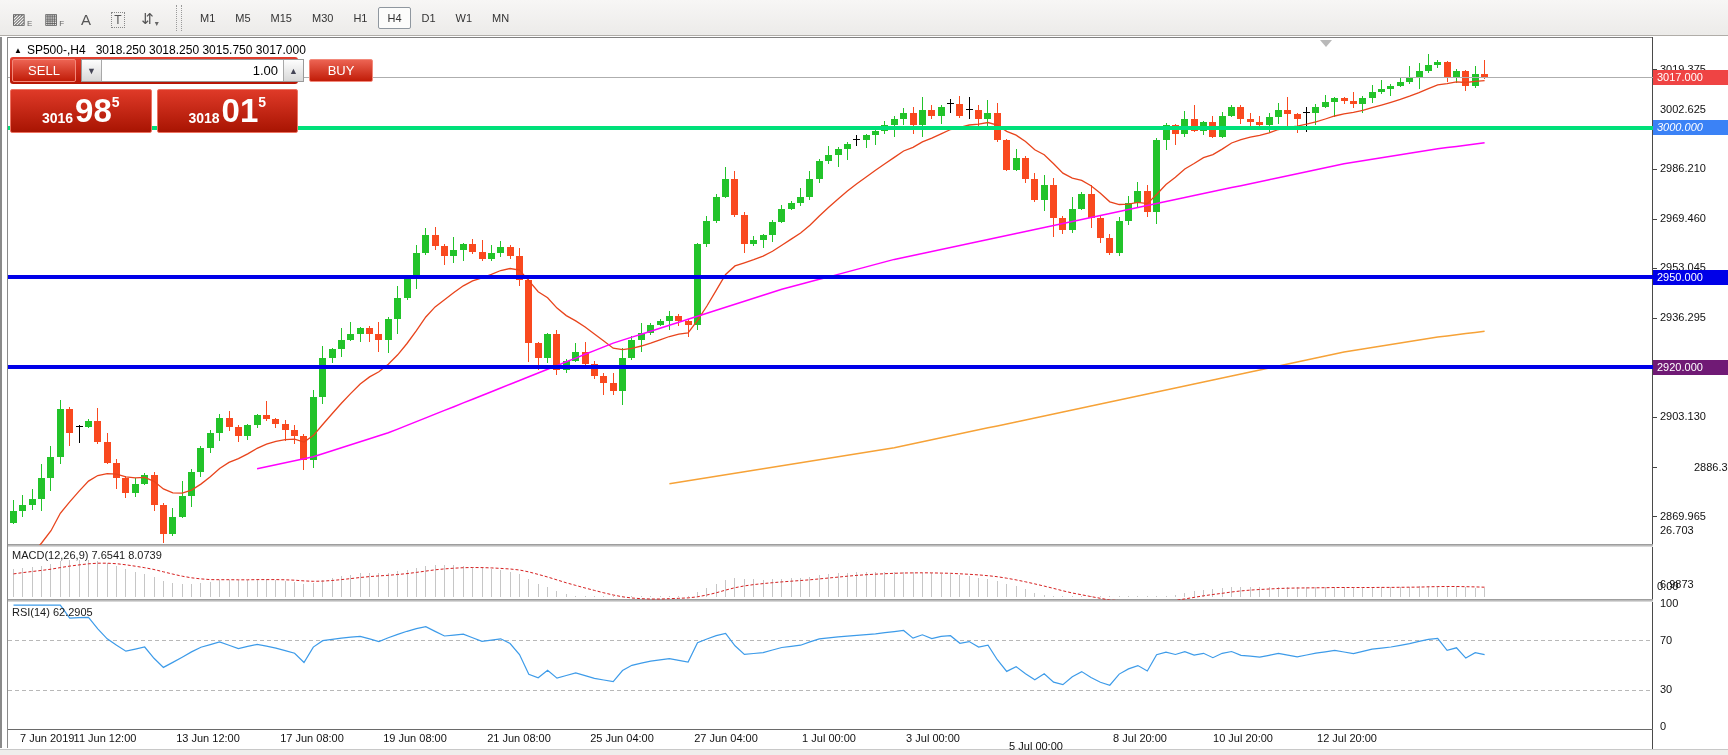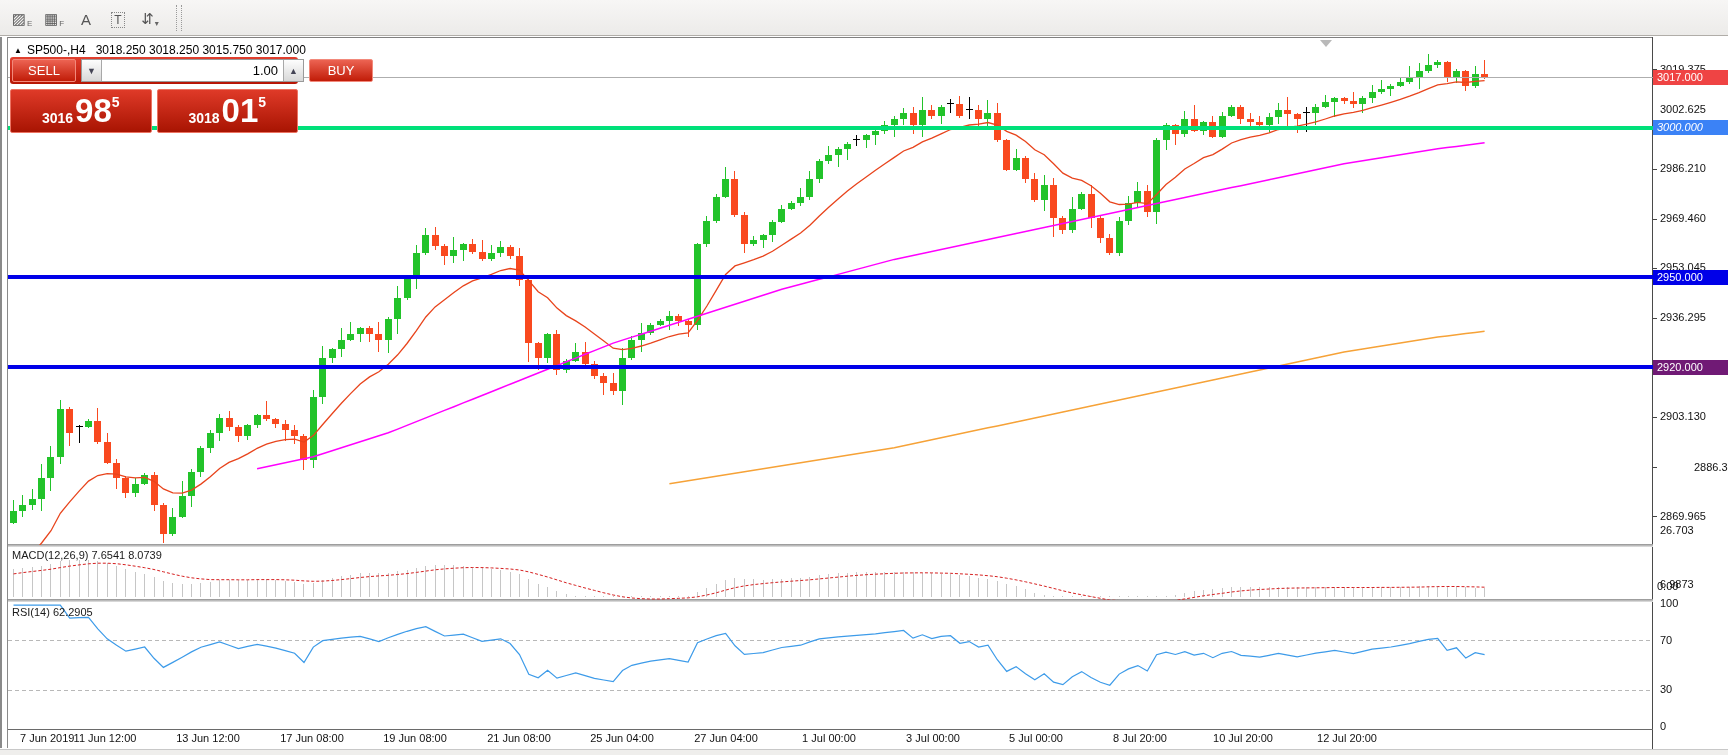--- a/index.html
+++ b/index.html
@@ -103,20 +103,31 @@
         </div>
         <div class="icon-btn boxed">
           <span class="glyph">T</span>
         </div>
         <div class="icon-btn">
           <span class="glyph">⇵</span>
           <span class="sub">▾</span>
         </div>
       </div>
     <div class="tb-sep"></div>
+    <div id="tf-group" style="display: flex;">
+        <div class="tf-btn">M1</div>
+        <div class="tf-btn">M5</div>
+        <div class="tf-btn">M15</div>
+        <div class="tf-btn">M30</div>
+        <div class="tf-btn">H1</div>
+        <div class="tf-btn active">H4</div>
+        <div class="tf-btn">D1</div>
+        <div class="tf-btn">W1</div>
+        <div class="tf-btn">MN</div>
+      </div>
   </div>
 
   <div class="left-strip"></div>
   <div class="frame-top"></div>
   <div class="scale-sep"></div>
   <div class="pane-sep" style="top:544px"></div>
   <div class="pane-sep" style="top:599px"></div>
   <div class="frame-bottom"></div>
   <div class="bottom-strip"></div>
   <div id="shift-marker"></div>
@@ -678,19 +689,19 @@
       <span style="left: 20px;">7 Jun 2019</span>
       <span style="left: 105px; transform: translateX(-50%);">11 Jun 12:00</span>
       <span style="left: 208px; transform: translateX(-50%);">13 Jun 12:00</span>
       <span style="left: 312px; transform: translateX(-50%);">17 Jun 08:00</span>
       <span style="left: 415px; transform: translateX(-50%);">19 Jun 08:00</span>
       <span style="left: 519px; transform: translateX(-50%);">21 Jun 08:00</span>
       <span style="left: 622px; transform: translateX(-50%);">25 Jun 04:00</span>
       <span style="left: 726px; transform: translateX(-50%);">27 Jun 04:00</span>
       <span style="left: 829px; transform: translateX(-50%);">1 Jul 00:00</span>
       <span style="left: 933px; transform: translateX(-50%);">3 Jul 00:00</span>
-      <span style="left: 1036px; transform: translateX(-50%);">5 Jul 00:00</span>
+      <span style="left: 1036px; transform: translateX(-50%); margin-top: 8px;">5 Jul 00:00</span>
       <span style="left: 1140px; transform: translateX(-50%);">8 Jul 20:00</span>
       <span style="left: 1243px; transform: translateX(-50%);">10 Jul 20:00</span>
       <span style="left: 1347px; transform: translateX(-50%);">12 Jul 20:00</span>
     </div>
 
 </div>
 
 </body></html>

